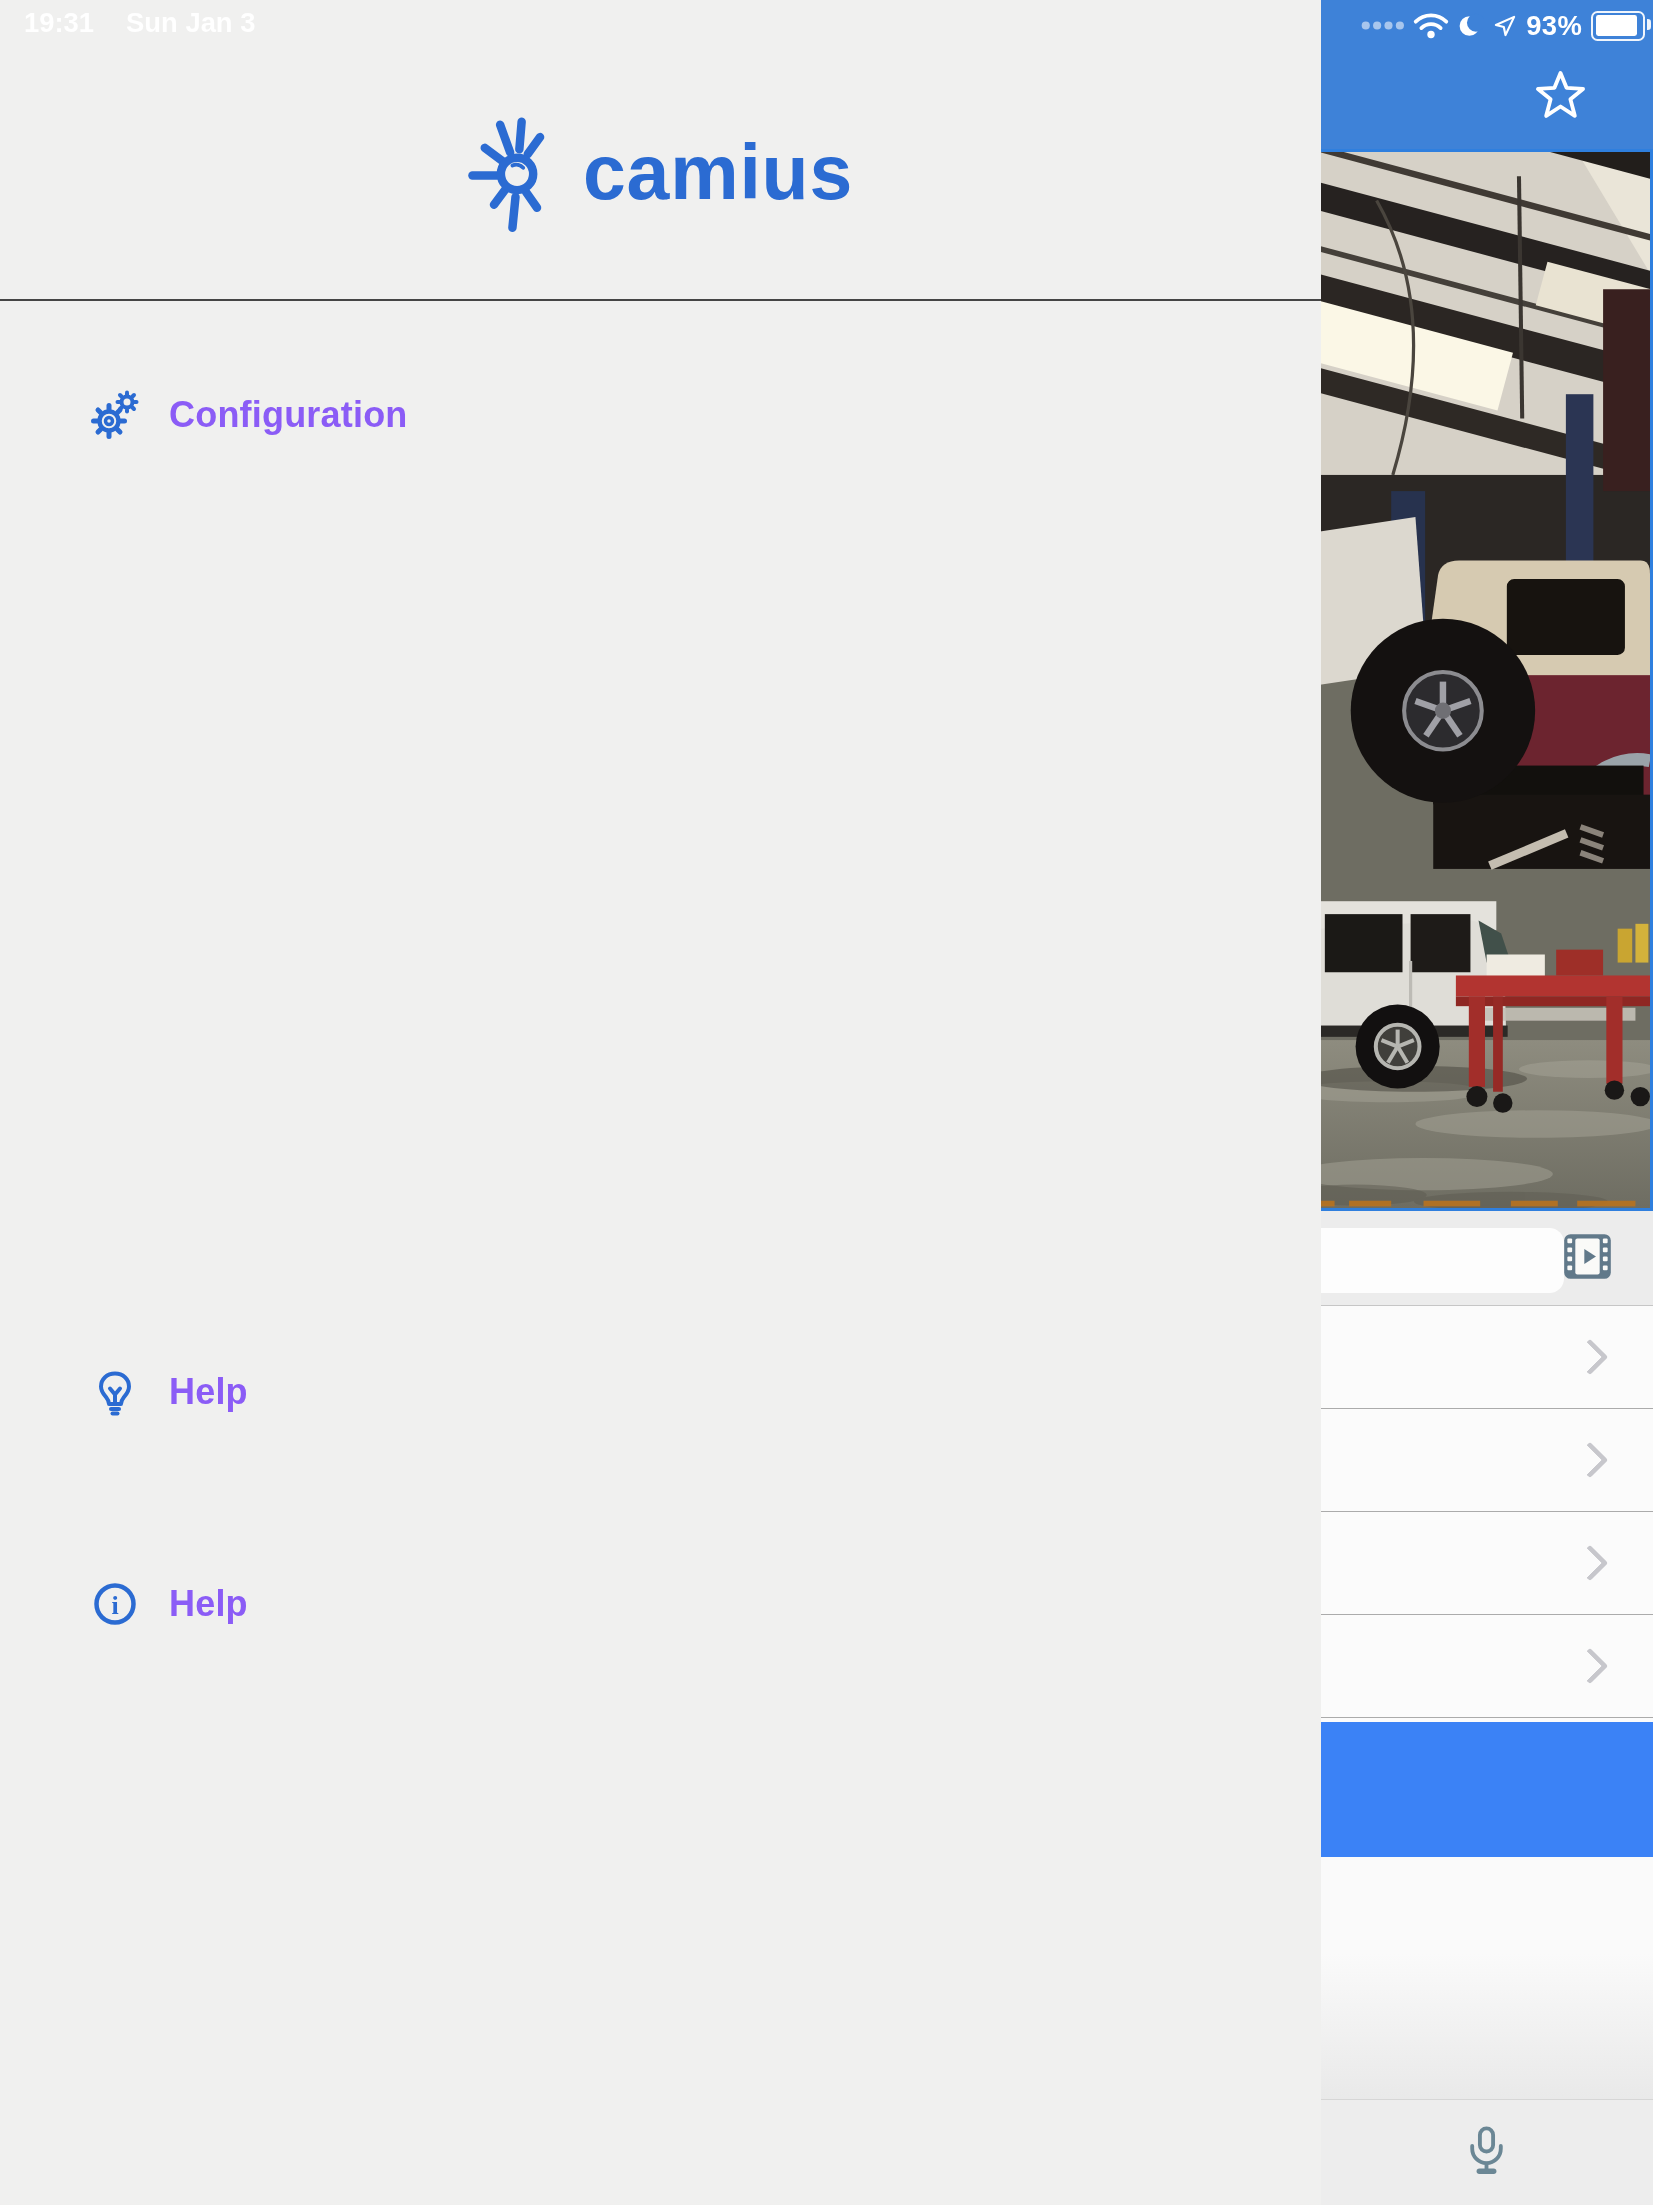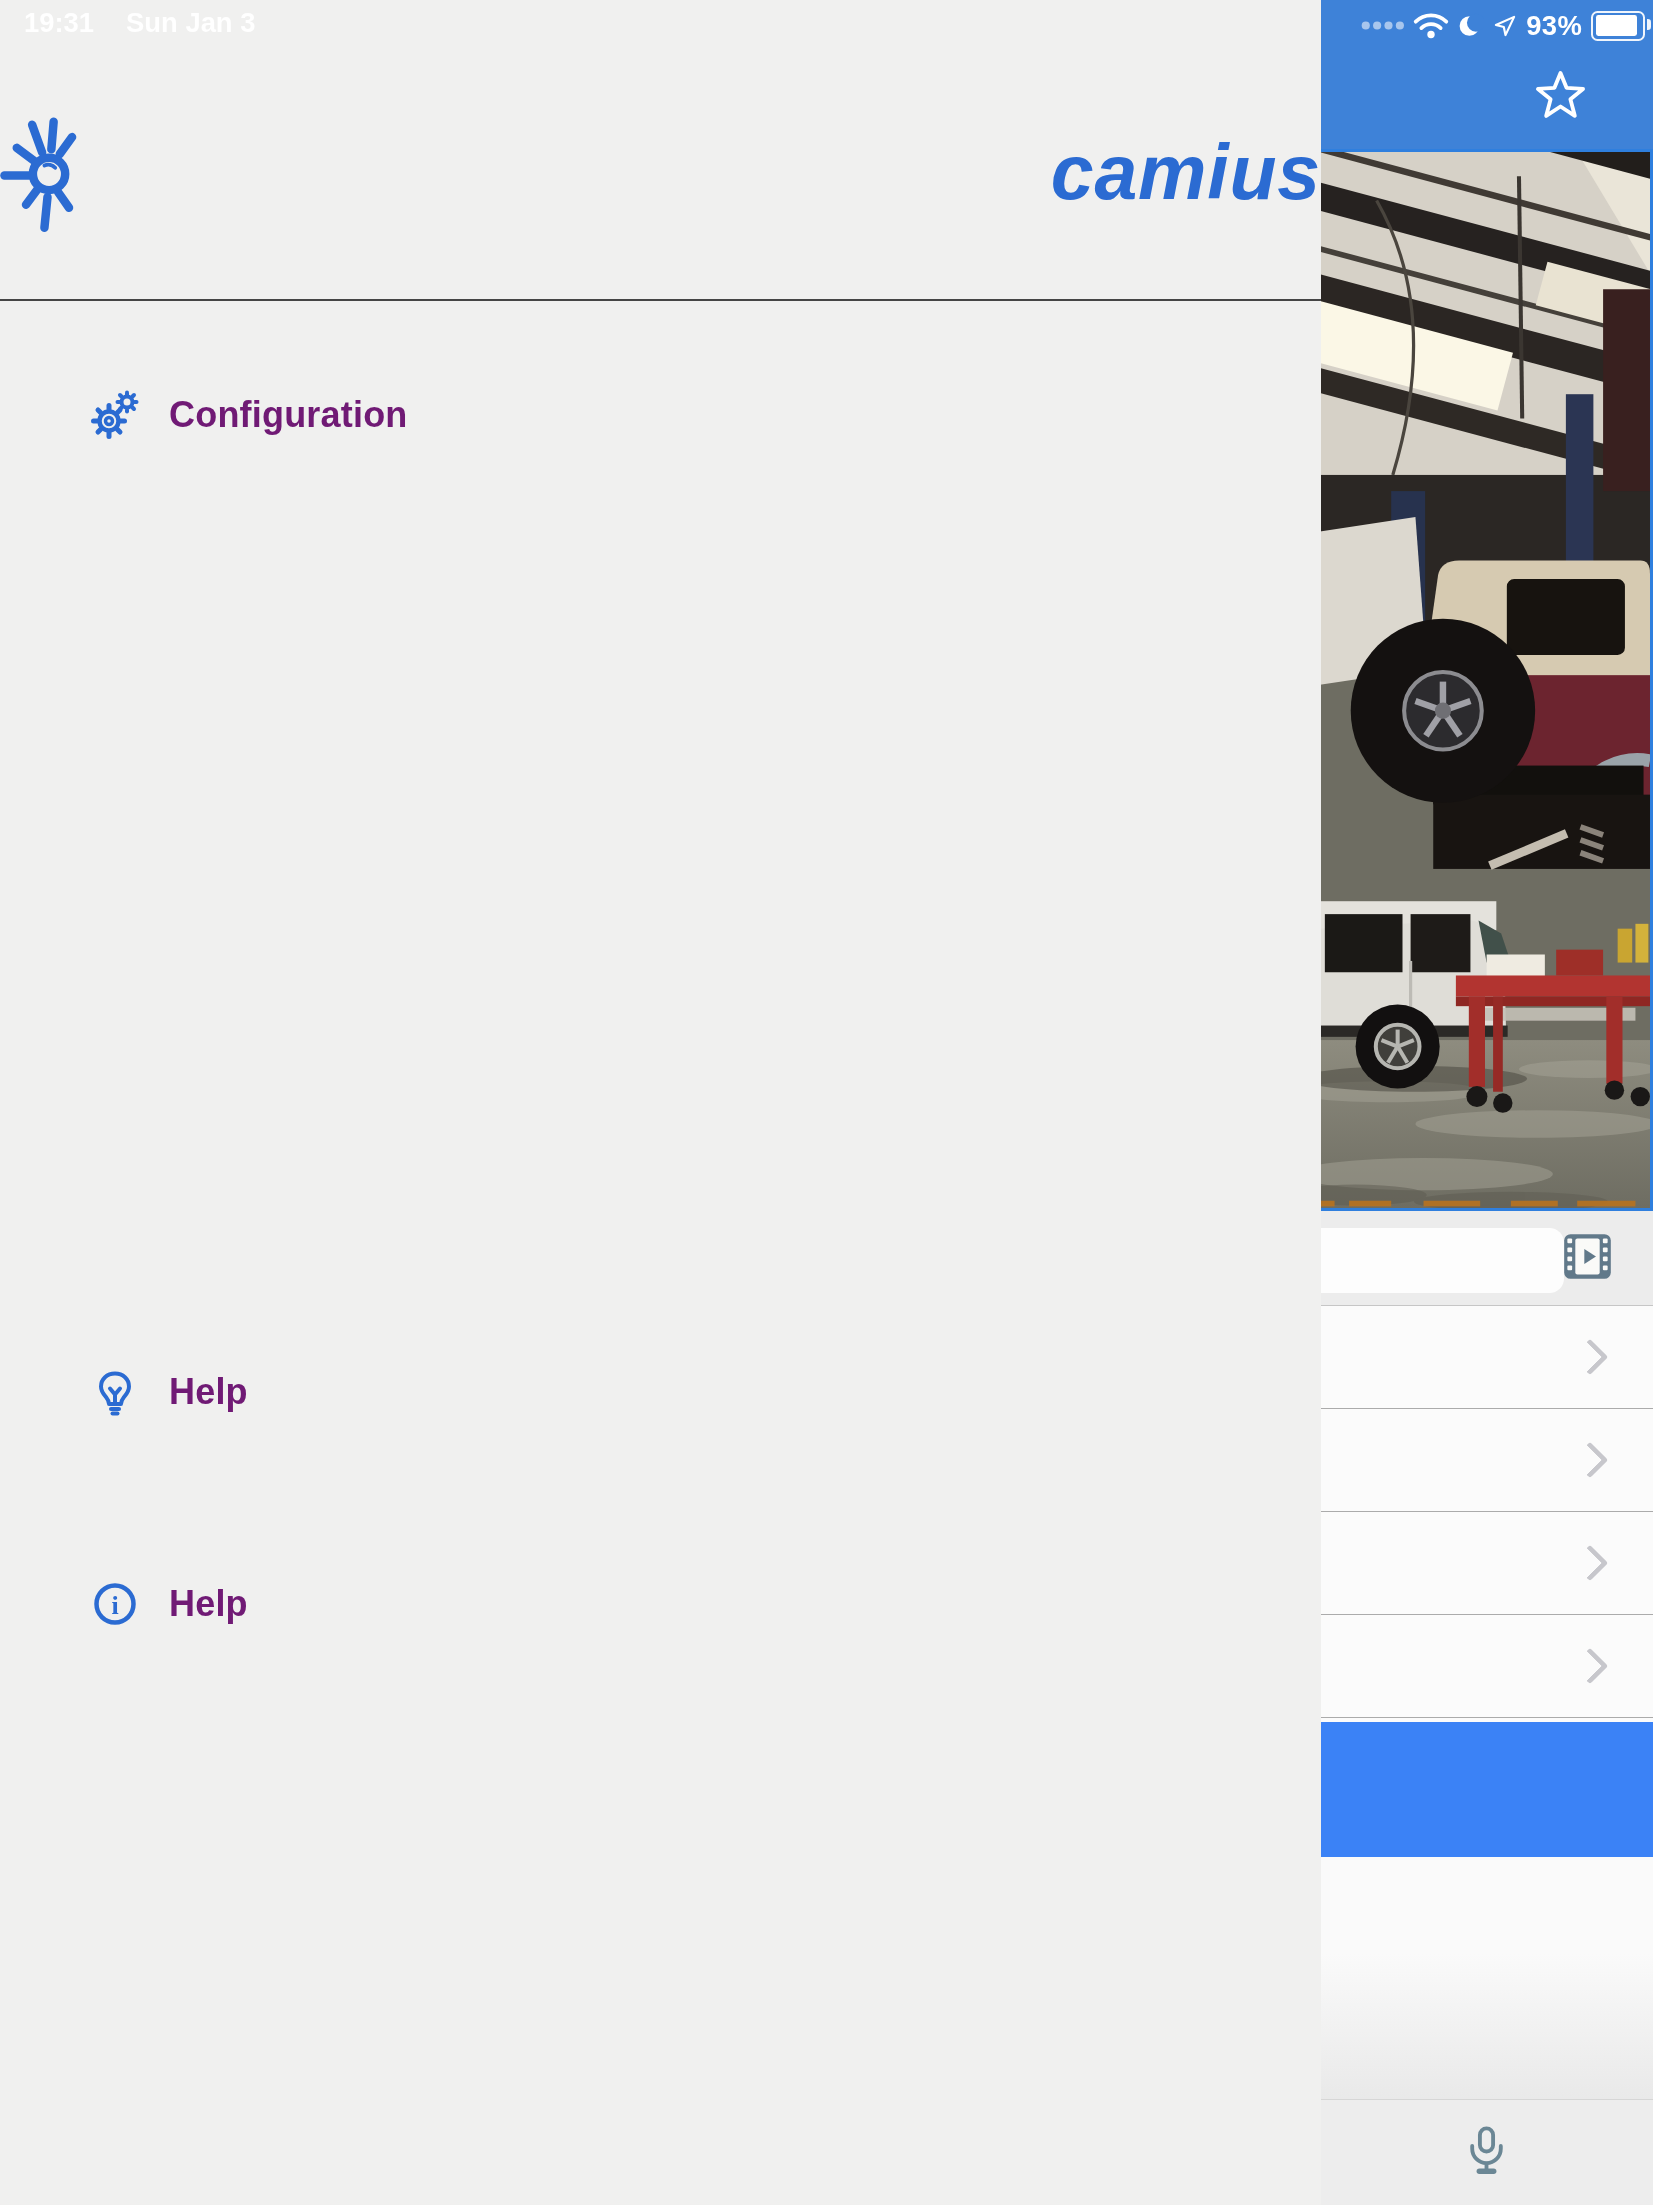--- a/index.html
+++ b/index.html
@@ -41,29 +41,29 @@
   .bottom-bar{position:absolute;left:0;top:2099px;width:336px;height:107px;background:#EDEDED;
               border-top:1.6px solid #D6D6D6;box-sizing:border-box;}
   .mic-btn{position:absolute;left:142px;top:19.4px;width:55px;height:65px;cursor:pointer;}
 
   
   .drawer{position:absolute;left:0;top:0;width:1321px;height:2205px;background:#F0F0EF;z-index:2;}
   .status-left{position:absolute;left:24px;top:6.5px;color:rgba(255,255,255,.95);
                font-size:27.4px;font-weight:700;display:flex;gap:32px;}
   .status-left .date{font-weight:600;}
   .logo-row{position:absolute;left:0;top:111px;width:100%;height:129px;display:flex;
-            align-items:center;justify-content:space-between;gap:20px;font-style:italic;}
+            align-items:center;justify-content:center;gap:20px;}
   .logo-text{color:var(--accent-blue,#2B6BD2);font-size:77px;font-weight:700;letter-spacing:0.8px;
              line-height:1;transform:translateY(-3.2px);}
   .drawer-divider{position:absolute;left:0;top:299px;width:100%;height:2.4px;background:#454545;}
 
   .menu-item{position:absolute;left:0;width:1211px;height:97px;display:flex;align-items:center;
              gap:29px;padding-left:90px;box-sizing:border-box;cursor:pointer;}
   .menu-item .mi-icon{width:50px;height:50px;flex:0 0 auto;color:var(--accent-blue,#2B6BD2);}
-  .menu-item .mi-label{font-size:36px;font-weight:600;color:#701a75;letter-spacing:0.2px;}
+  .menu-item .mi-label{font-size:36px;font-weight:600;color:#8b5cf6;letter-spacing:0.2px;}
   .mi-0{top:366px}.mi-1{top:563px}.mi-2{top:761px}.mi-3{top:960px}
   .mi-4{top:1158px}.mi-5{top:1343px}.mi-6{top:1555px}
 </style>
 </head>
 <body>
 
 <div id="app">
 
   <div class="content-panel">
 

